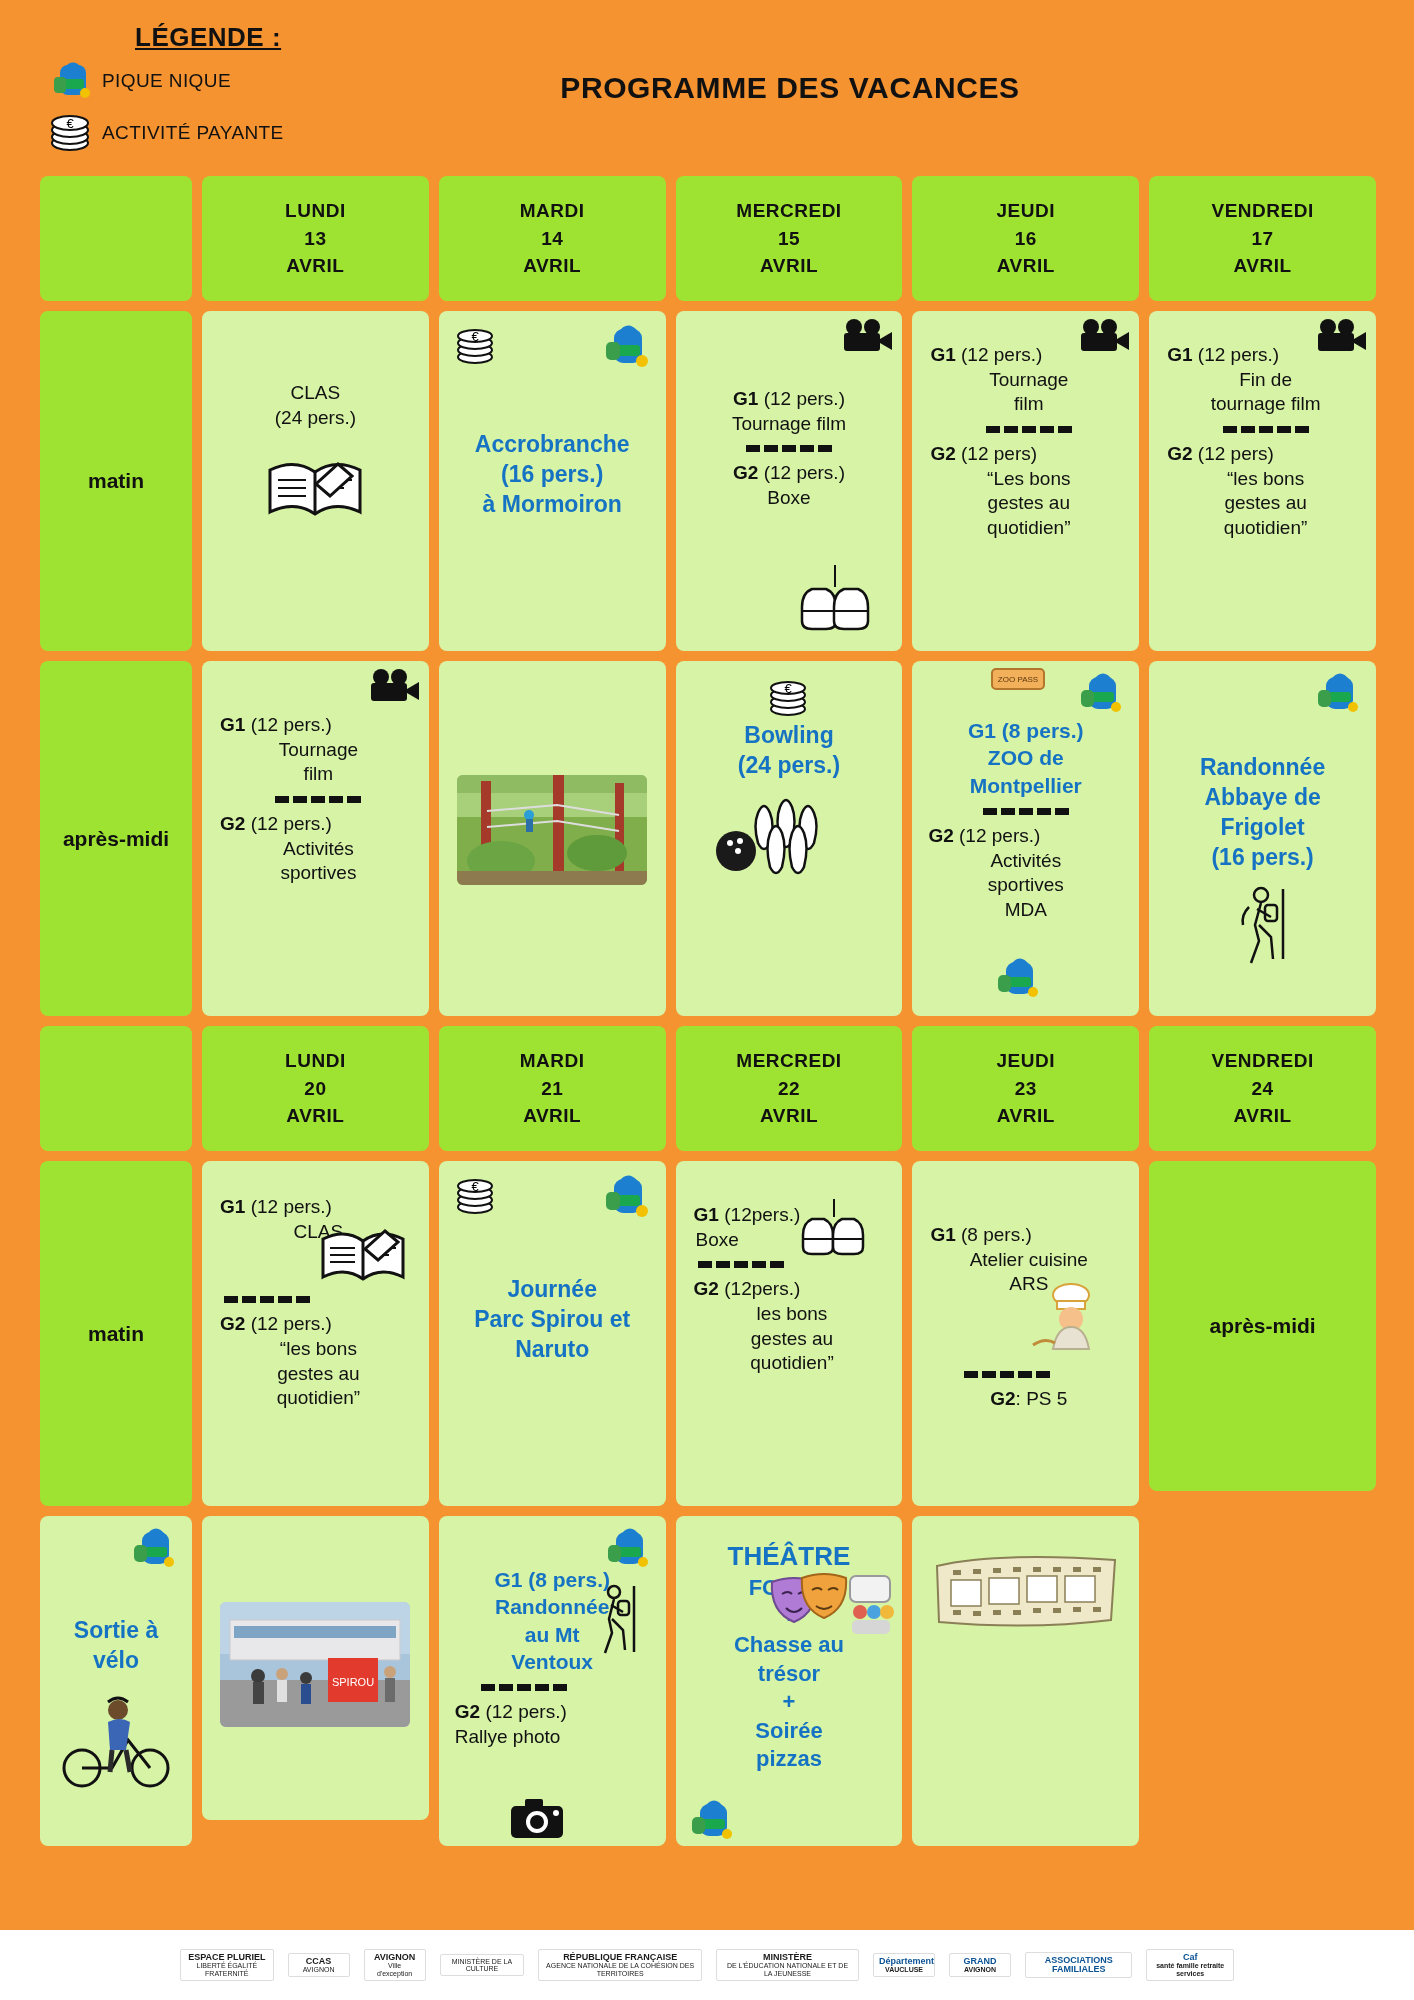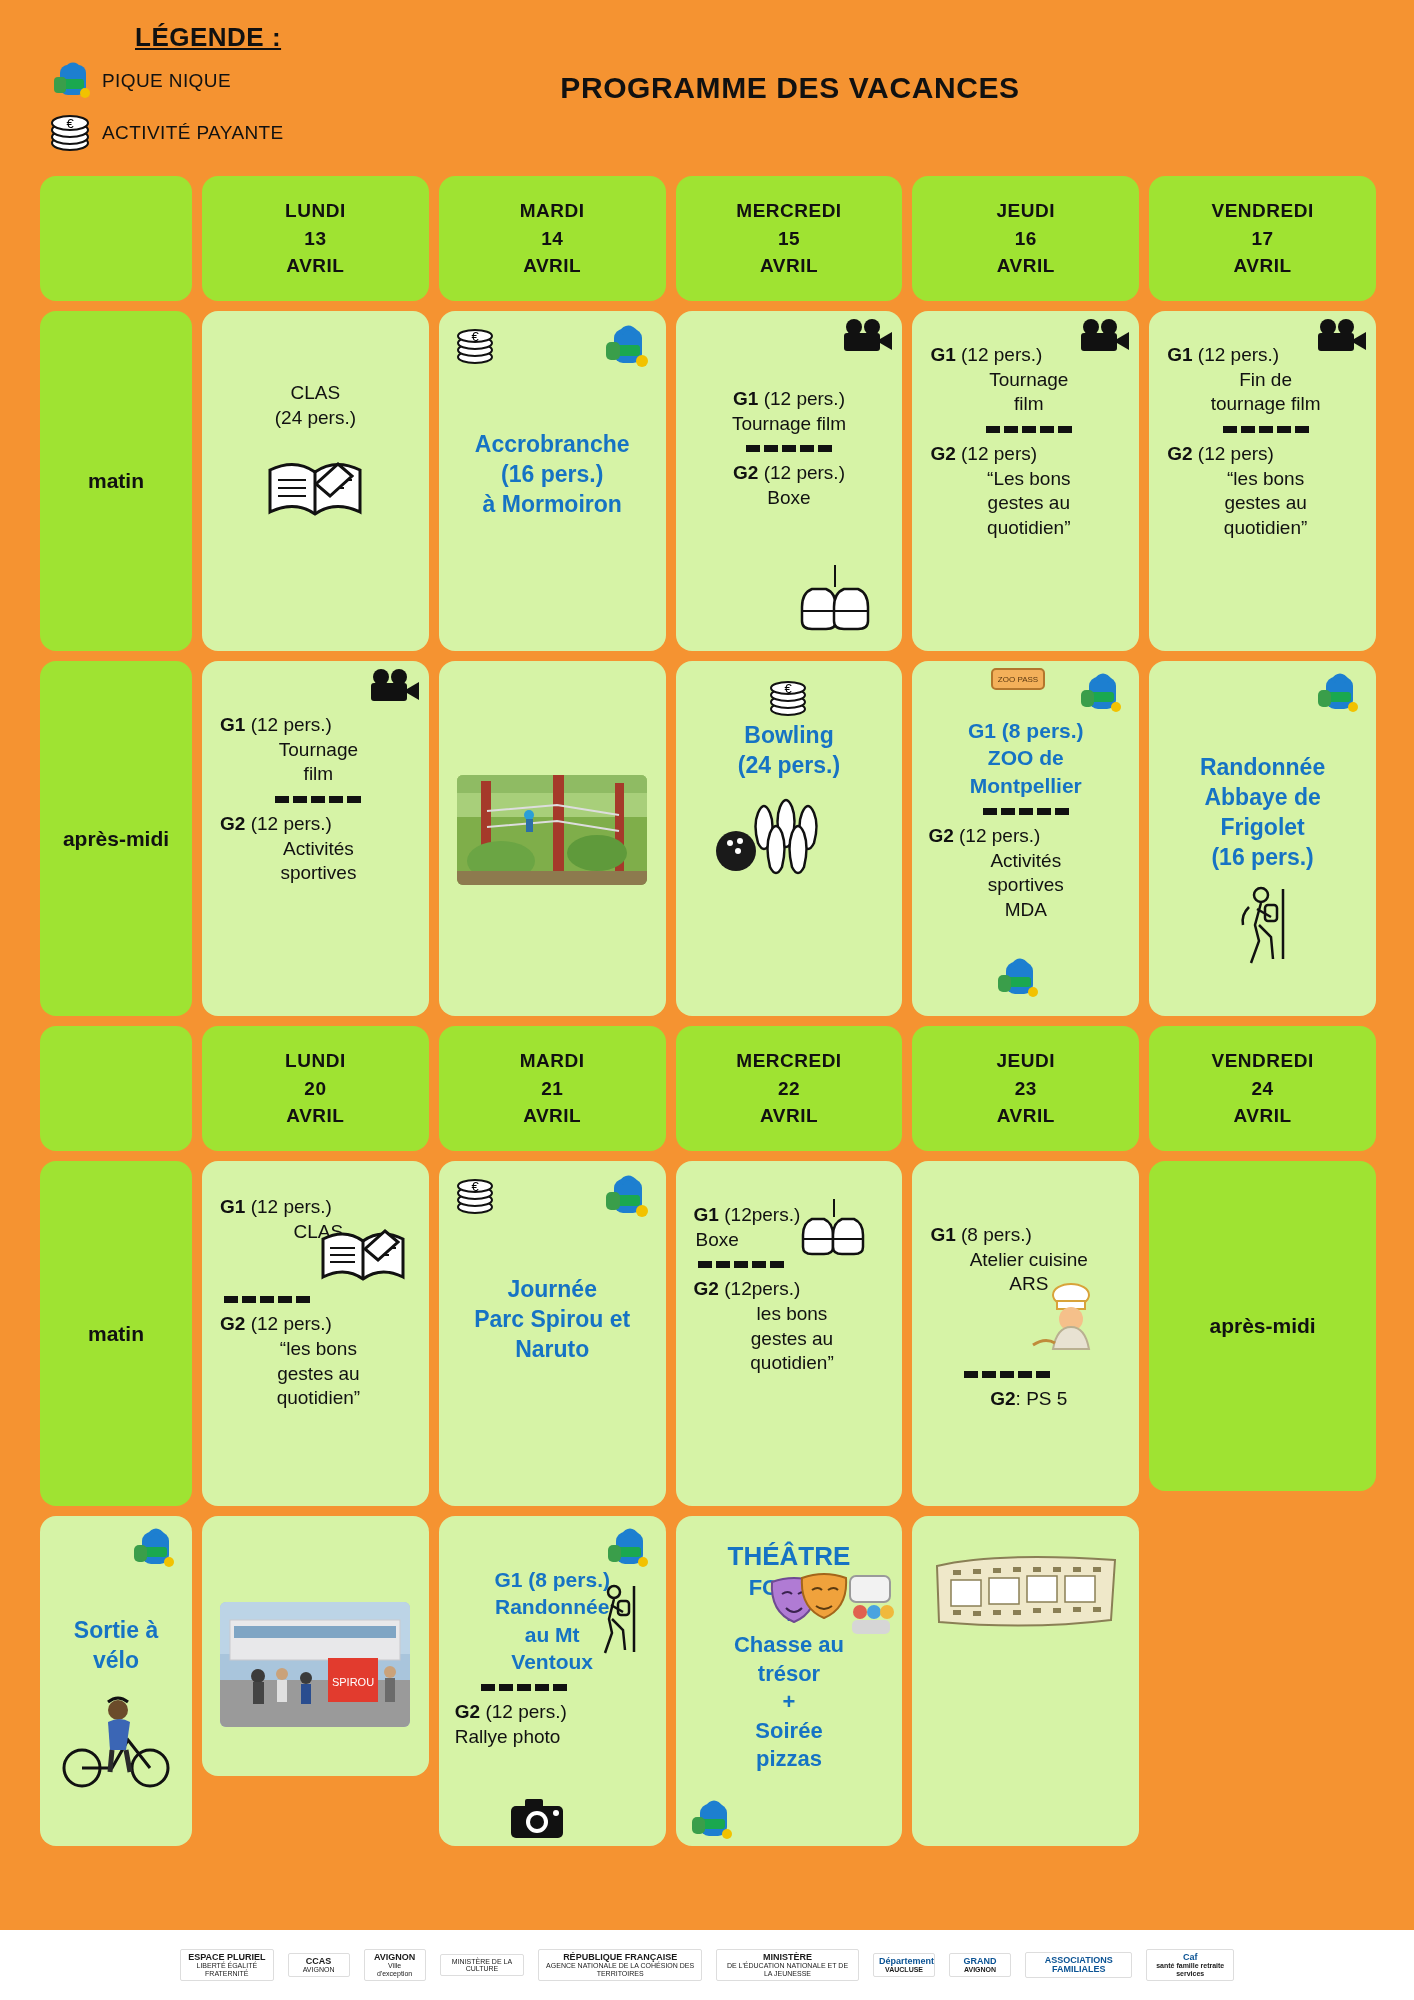--- a/index.html
+++ b/index.html
@@ -31,21 +31,21 @@
 
   
   .grid {
     position:absolute; left:40px; top:176px;
     width:1336px;
     display:grid;
     grid-template-columns:152px 1fr 1fr 1fr 1fr 1fr;
     grid-auto-rows:min-content;
     column-gap:10px; row-gap:10px;
   }
-  .cell { border-radius:16px; position:relative; overflow:hidden; }
+  .cell { border-radius:8px; position:relative; overflow:hidden; }
   .empty-corner { background:#9fe332; }
   .dayhead {
     background:#9fe332; display:flex; flex-direction:column;
     align-items:center; justify-content:center;
     font-weight:bold; font-size:19px; line-height:1.45; letter-spacing:.5px;
     height:125px; text-align:center;
   }
   .rowlabel {
     background:#9fe332; display:flex; align-items:center; justify-content:center;
     font-weight:bold; font-size:21px; text-align:center; line-height:1.3;
@@ -539,21 +539,21 @@
           <circle cx="94" cy="80" r="18" fill="none" stroke="#111" stroke-width="3"></circle>
           <path d="M26 80 L56 80 L72 52 M56 80 L72 52 L94 80" fill="none" stroke="#111" stroke-width="3"></path>
           <circle cx="62" cy="22" r="10" fill="#6b4b2a"></circle>
           <path d="M52 34 q12-6 22 0 l-4 28 h-16z" fill="#3b66b5"></path>
           <path d="M56 62 l-2 22 M70 62 l4 22" stroke="#2b2b2b" stroke-width="5"></path>
           <path d="M52 14 q10-8 20 0" stroke="#111" stroke-width="3" fill="none"></path>
         </svg>
       </div>
     </div>
 
-    <div class="cell act r-after2" style="height:260px">
+    <div class="cell act r-after2" style="height:304px">
       <div style="margin-top:72px">
         <svg class="photo" style="height:125px" viewBox="0 0 190 125" preserveAspectRatio="none">
           <rect width="190" height="125" fill="#a9c5dc"></rect>
           <rect y="0" width="190" height="52" fill="#bcd4e6"></rect>
           <rect x="10" y="18" width="170" height="40" fill="#e8e8ea" stroke="#c9c9cd"></rect>
           <rect x="14" y="24" width="162" height="12" fill="#7fa5c4"></rect>
           <rect y="78" width="190" height="47" fill="#9a9a9a"></rect>
           <rect x="108" y="56" width="50" height="44" fill="#e23b2e"></rect>
           <text x="133" y="84" font-size="11" fill="#fff" text-anchor="middle" font-family="Liberation Sans, sans-serif">SPIROU</text>
           <circle cx="38" cy="74" r="7" fill="#3b3b3b"></circle>

